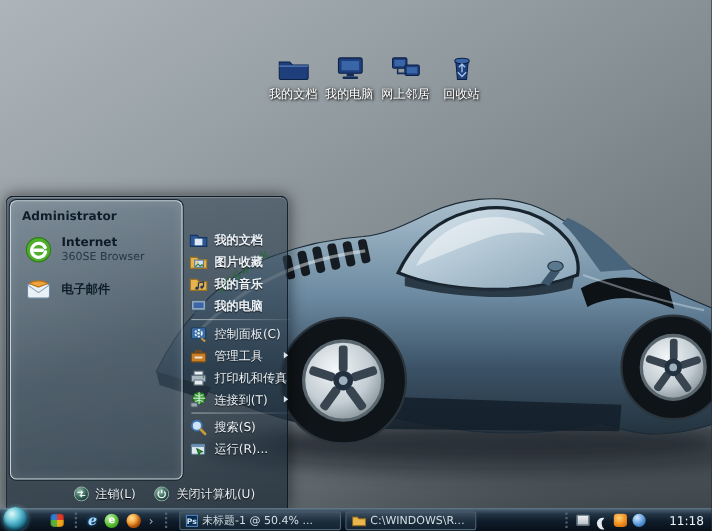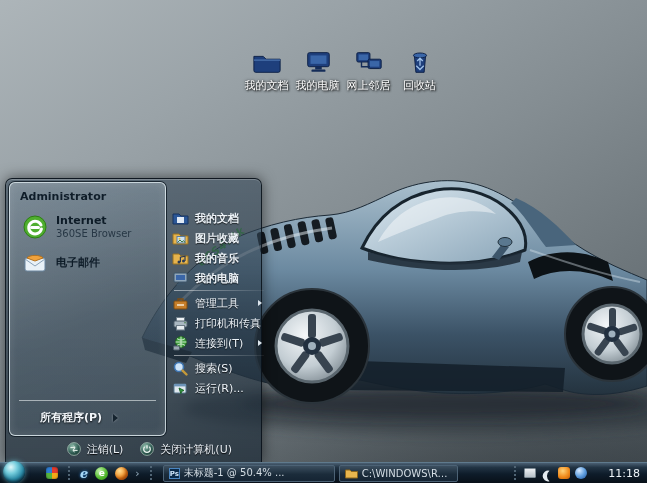--- a/index.html
+++ b/index.html
@@ -98,21 +98,21 @@
   .ff-icon { width:13px; height:13px; border-radius:50%; background:radial-gradient(circle at 36% 30%, #ffdc90, #f08b1e 58%, #b5520a); box-shadow:inset -2px -2px 3px rgba(120,40,0,.6); }
   .chevron { color:#9cb2c2; font-size:11px; line-height:11px; cursor:pointer; }
   .task-buttons { display:flex; gap:4px; margin-left:8px; }
   .task-btn {
     height:17px; display:flex; align-items:center; gap:4px; padding:0 5px;
     background:linear-gradient(#3c4f60, #1b2c3b 55%, #152433);
     border:1px solid #4c6275; border-radius:2px;
     color:#d4dde4; font-size:10px; overflow:hidden; white-space:nowrap; cursor:pointer;
   }
   .task-btn .tb-label { overflow:hidden; text-overflow:ellipsis; }
-  .btn-ps { width:172px; } .btn-folder { width:119px; }
+  .btn-ps { width:147px; } .btn-folder { width:119px; }
   .ps-icon { width:11px; height:11px; flex:none; background:#0b2b4a; border:1px solid #4a85c0; color:#cfe6fa; font:bold 7px/10px "DejaVu Sans",sans-serif; text-align:center; }
   .tb-folder-icon { width:13px; height:11px; flex:none; }
   .tray { margin-left:auto; display:flex; align-items:center; gap:5px; padding-right:7px; }
   .lang-icon { width:12px; height:10px; background:linear-gradient(#eceff2,#b7c1c8); border:1px solid #7e8c95; border-radius:1px; }
   .moon-icon, .ww-icon, .orb2-icon { width:12px; height:12px; flex:none; }
   .ww-icon { border-radius:3px; background:radial-gradient(circle at 40% 32%, #ffd278, #f0891a 58%, #c25e06); }
   .orb2-icon { border-radius:50%; background:radial-gradient(circle at 35% 30%, #d6e9ff, #5f9ede 50%, #1c4e96); }
   .clock { color:#eef4f8; font-size:11px; margin-left:16px; cursor:default; }
 </style>
 </head>
@@ -269,24 +269,20 @@
               <rect x="2" y="7" width="20" height="13" rx="2" fill="#e9f1f7" stroke="#6a86a0"></rect>
               <path d="M2 8 L12 15 L22 8" stroke="#8aa2b8" fill="none"></path>
               <path d="M4 7 C6 3.5 18 3.5 20 7 L12 10 Z" fill="#f0a23c" stroke="#b5721d"></path>
             </svg>
         </span>
         <span class="pinned-text">
           <span class="pinned-title">电子邮件</span>
         </span>
       </div>
       <div class="up-spacer"></div>
-      <div class="all-programs">
-        <span>所有程序(P)</span>
-        <span class="tri-right"></span>
-      </div>
     </div>
 
     <div class="menu-right">
       <div class="menu-item bold">
         <span class="menu-icon"><svg viewBox="0 0 17 17" width="17" height="17">
               <path d="M1 4 h6 l2 2 h7 v8 h-15 Z" fill="#2b5797" stroke="#16335f"></path>
               <rect x="5" y="7" width="7" height="6" fill="#dfe9f5"></rect>
             </svg></span>
         <span>我的文档</span>
       </div>
@@ -311,20 +307,29 @@
       <div class="menu-item bold">
         <span class="menu-icon"><svg viewBox="0 0 17 17" width="17" height="17">
               <rect x="2" y="3" width="13" height="9" rx="1" fill="#8fa6ba" stroke="#3c5468"></rect>
               <rect x="4" y="5" width="9" height="5" fill="#3a66a8"></rect>
               <rect x="6.5" y="12" width="4" height="1.6" fill="#3c5468"></rect>
               <rect x="4.5" y="13.6" width="8" height="1.4" fill="#3c5468"></rect>
             </svg></span>
         <span>我的电脑</span>
       </div>
       <div class="mr-sep"></div>
+      <div class="menu-item">
+        <span class="menu-icon"><svg viewBox="0 0 17 17" width="17" height="17">
+              <rect x="2" y="3" width="13" height="10" rx="1.5" fill="#3a6ea5" stroke="#1d3d61"></rect>
+              <circle cx="8.5" cy="8" r="3" fill="none" stroke="#e8eef4" stroke-width="1.6" stroke-dasharray="2 1.3"></circle>
+              <circle cx="8.5" cy="8" r="1.1" fill="#e8eef4"></circle>
+              <path d="M11 12.5 l3.5 3" stroke="#c59a3a" stroke-width="1.8"></path>
+            </svg></span>
+        <span>控制面板(C)</span>
+      </div>
       <div class="menu-item">
         <span class="menu-icon"><svg viewBox="0 0 17 17" width="17" height="17">
               <rect x="2" y="6" width="13" height="8" rx="1" fill="#c77f2a" stroke="#7d4c12"></rect>
               <path d="M6 6 v-2 h5 v2" stroke="#7d4c12" fill="none" stroke-width="1.4"></path>
               <path d="M5 10 l7 0" stroke="#f4e3c8" stroke-width="1.6"></path>
             </svg></span>
         <span>管理工具</span>
         <span class="submenu-arrow"></span>
       </div>
       <div class="menu-item">

